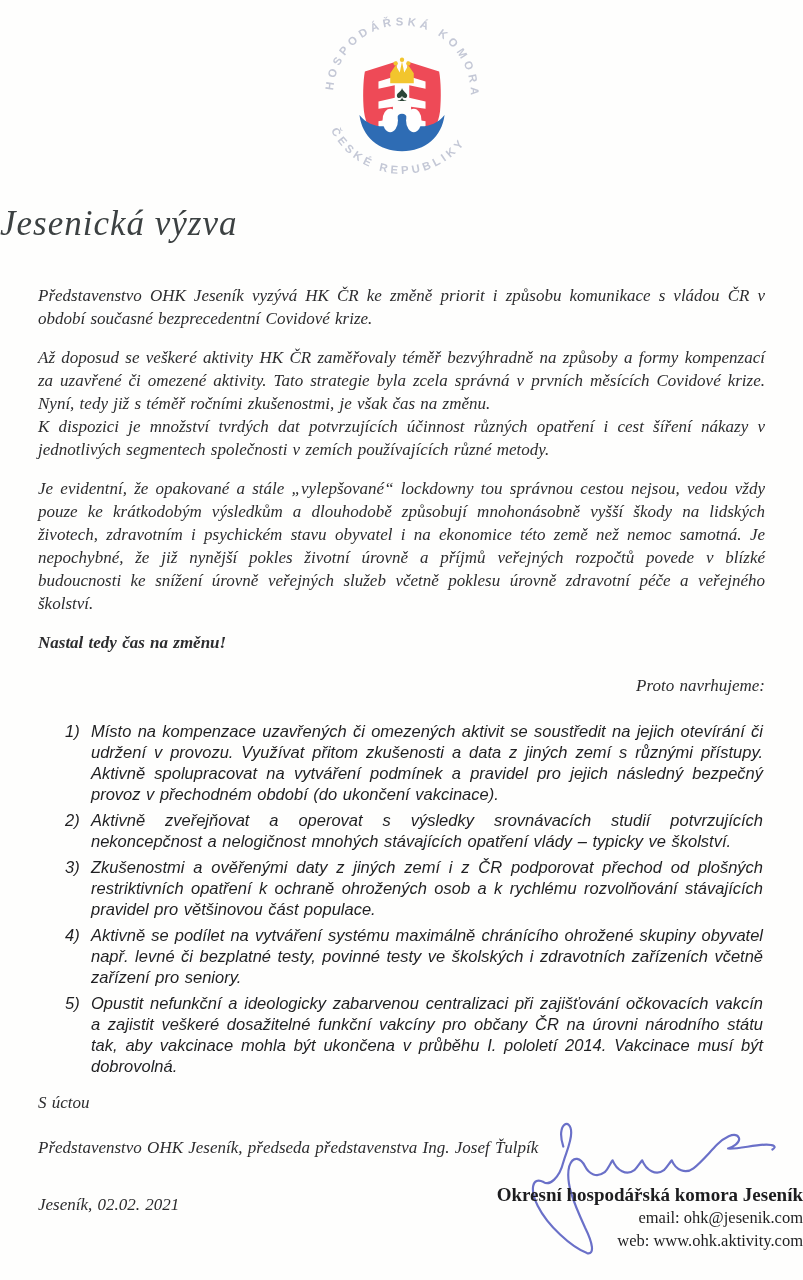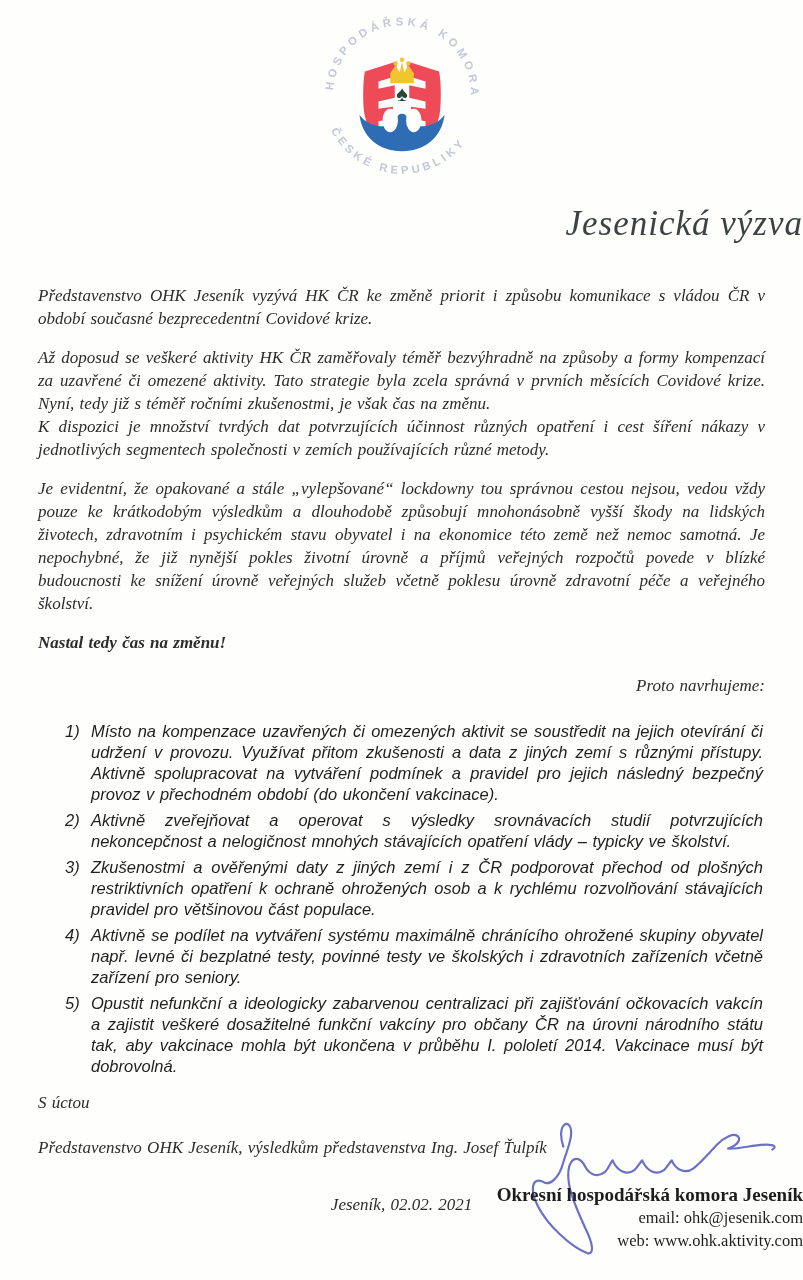--- a/index.html
+++ b/index.html
@@ -6,21 +6,21 @@
   .page{
     width:803px;height:1280px;margin:0 auto;position:relative;
     background:#fefefd;overflow:hidden;
     font-family:"Liberation Serif",serif;color:#2c2c2e;
   }
   
   .logo{display:block;margin:10px auto 0;}
   .ring-text{font-family:"Liberation Sans",sans-serif;font-weight:bold;}
   
   .title{
-    margin:22px 0 0;text-align:right;font-style:italic;font-weight:400;
+    margin:22px 0 0;text-align:left;font-style:italic;font-weight:400;
     font-size:35px;color:#3c4142;letter-spacing:1px;
     font-family:"Liberation Serif",serif;
   }
   
   .content{
     margin:40px 38px 0;
     font-style:italic;font-size:17px;line-height:23px;
     text-align:justify;word-spacing:1px;
   }
   .par{margin:0 0 16px;}
@@ -29,21 +29,21 @@
   .intro{margin:20px 0 24px;text-align:right;font-style:italic;}
   
   .plist{font-family:"Liberation Sans",sans-serif;font-size:16.5px;line-height:21px;color:#1f1f21;}
   .pitem{display:flex;margin:0 0 5px;}
   .pnum{flex:none;width:26px;margin-left:27px;}
   .ptext{flex:1;text-align:justify;padding-right:2px;}
   
   .salutation{margin:14px 0 0;text-align:left;}
   .signatory{margin:22px 0 0;text-align:left;position:relative;}
   .signature-svg{position:absolute;left:476px;top:-34px;pointer-events:none;}
-  .place-date{margin:34px 0 0;text-align:center;}
+  .place-date{margin:34px 0 0;text-align:left;}
   
   .footer{
     position:absolute;left:0;right:0;top:1184px;text-align:right;
     font-style:normal;color:#1d1d1f;
   }
   .footer-org{font-size:19px;font-weight:bold;margin:0;}
   .footer-line{font-size:16.5px;line-height:23px;margin:0;}
 </style>
 </head>
 <body>
@@ -115,21 +115,21 @@
       </div>
       <div class="pitem">
         <span class="pnum">5)</span>
         <span class="ptext">Opustit nefunkční a ideologicky zabarvenou centralizaci při zajišťování očkovacích vakcín a zajistit veškeré dosažitelné funkční vakcíny pro občany ČR na úrovni národního státu tak, aby vakcinace mohla být ukončena v průběhu I. pololetí 2014. Vakcinace musí být dobrovolná.</span>
       </div>
     </div>
 
     <p class="salutation">S úctou</p>
 
     <p class="signatory">
-      <span>Představenstvo OHK Jeseník, výsledkům představenstva Ing. Josef Ťulpík</span>
+      <span>Představenstvo OHK Jeseník, předseda představenstva Ing. Josef Ťulpík</span>
       
       <svg class="signature-svg" width="286" height="170" viewBox="0 0 290 170" aria-hidden="true">
         <path fill="none" stroke-width="2.2" stroke-linecap="round" stroke-linejoin="round" d="M 50 44
                  C 42 20, 58 14, 58 30
                  C 58 40, 52 52, 50 60
                  C 46 76, 36 84, 30 80
                  C 18 74, 16 88, 24 104
                  C 34 124, 58 146, 74 152
                  C 82 154, 80 142, 72 126
                  C 60 100, 52 80, 56 64

